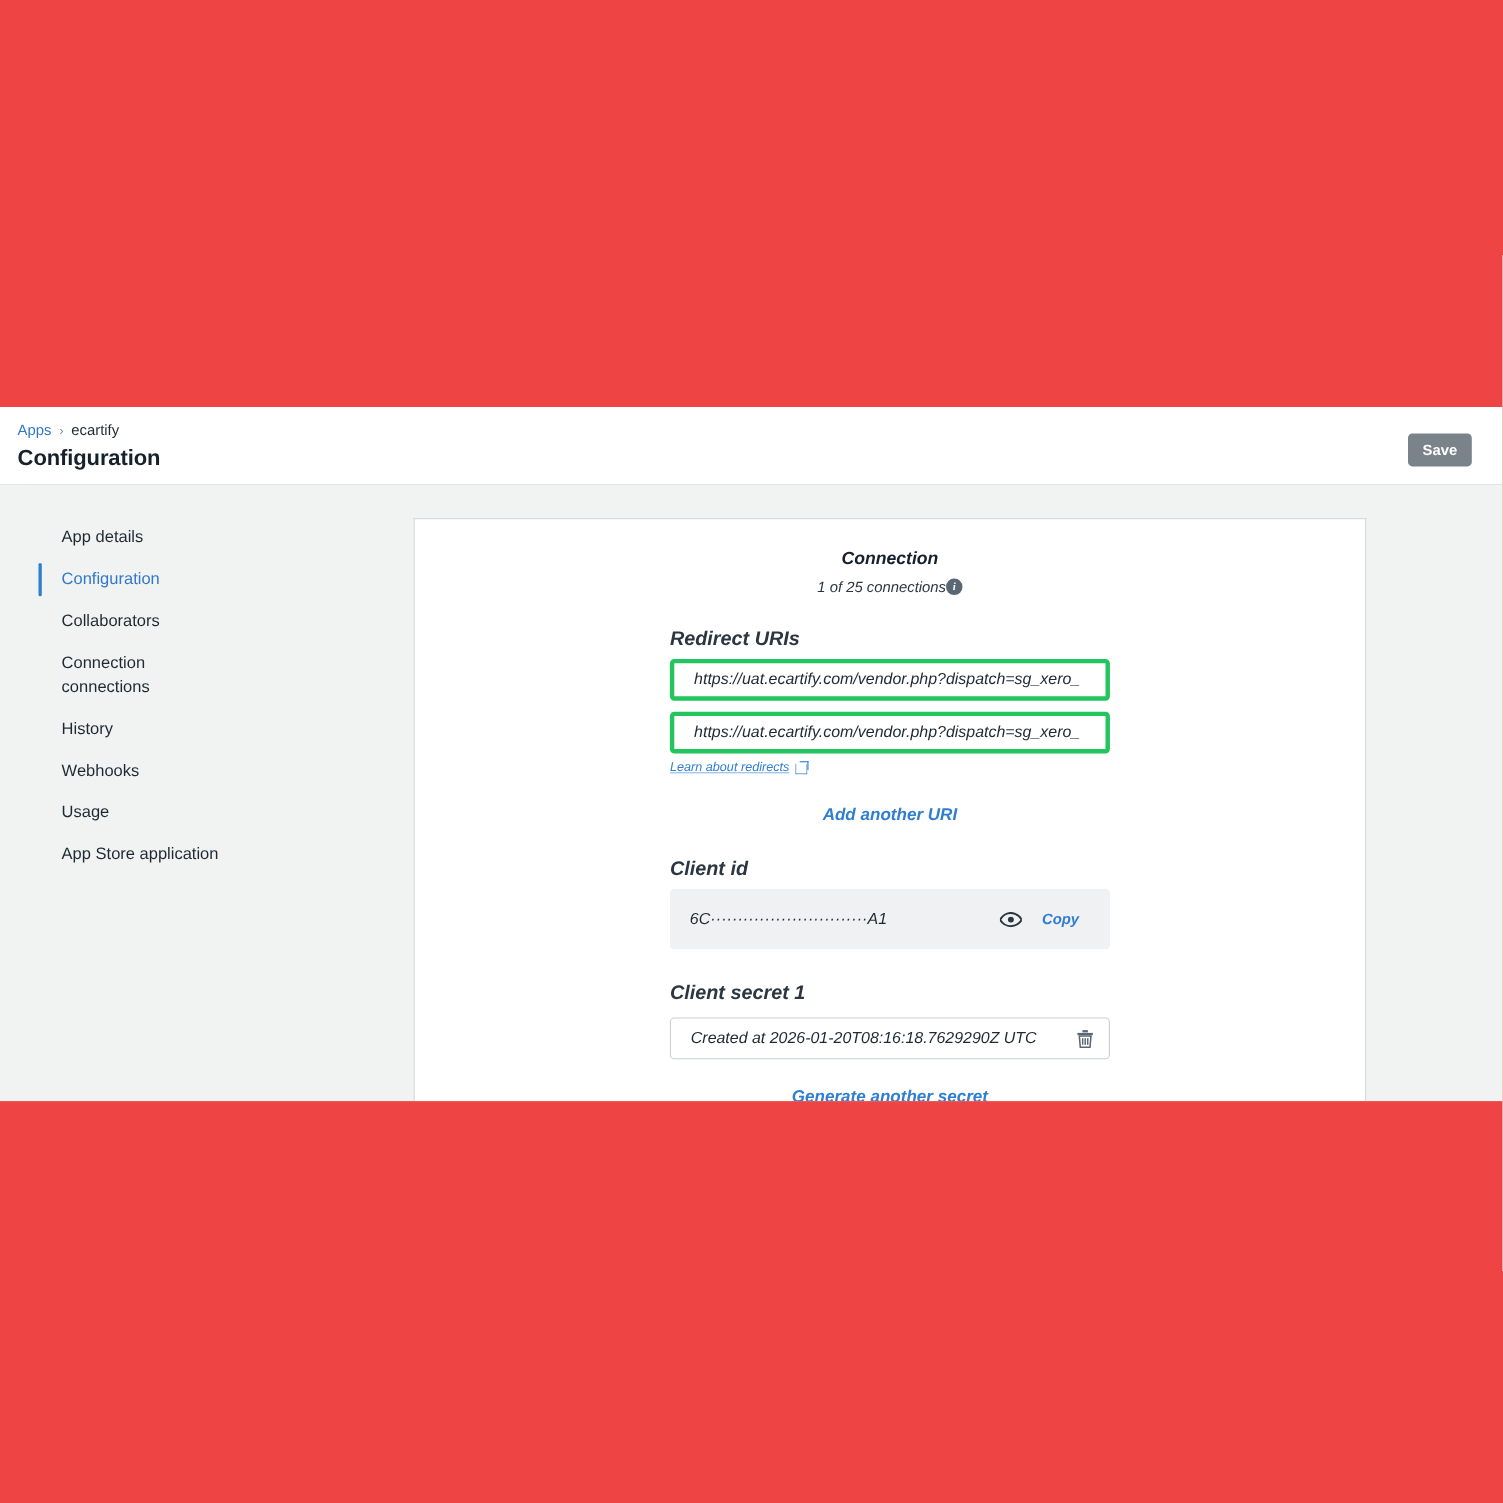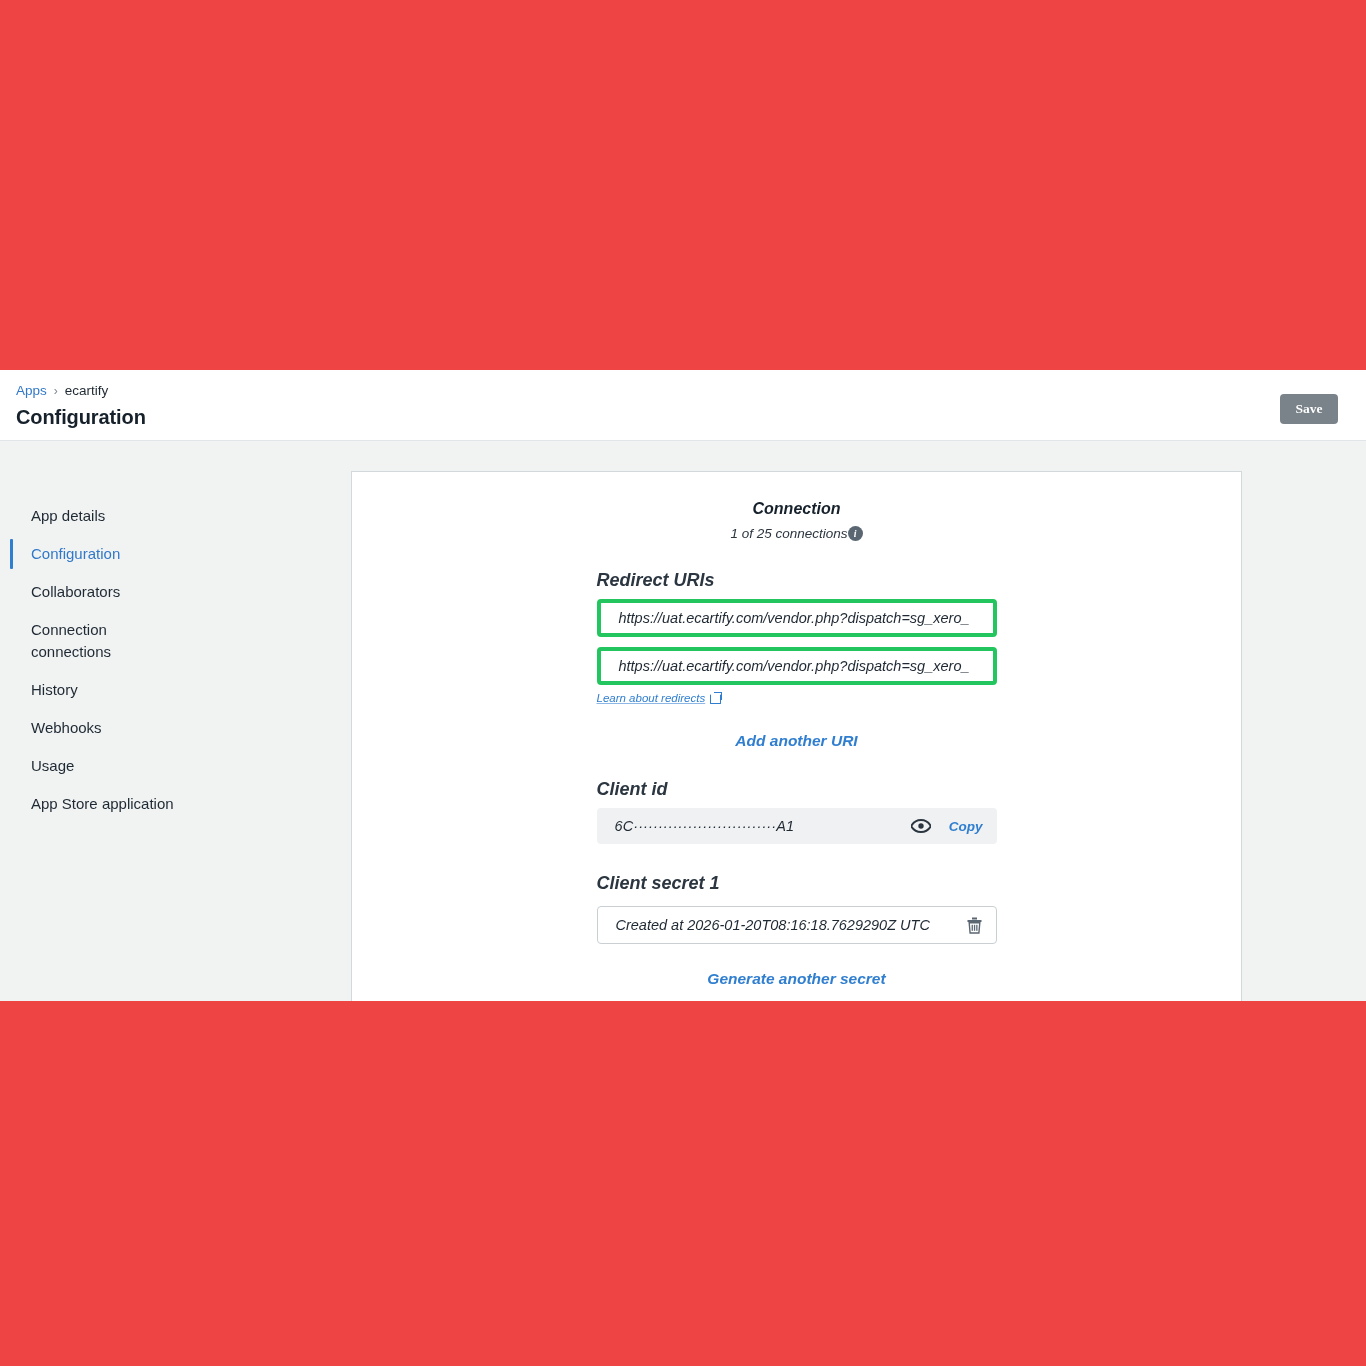--- a/index.html
+++ b/index.html
@@ -69,43 +69,44 @@
   .save-button {
     position: absolute;
     right: 28px;
     top: 24px;
     width: 58px;
     height: 30px;
     border: none;
     border-radius: 4px;
     background: #7a828a;
     color: #ffffff;
-    font-family: Liberation Serif, serif;
+    font-family: Liberation Sans, sans-serif;
     font-size: 13.5px;
     font-weight: bold;
     cursor: default;
     display: flex;
     align-items: center;
     justify-content: center;
   }
 
   
   .body-wrap {
     position: relative;
     height: 560px;
     background: #f1f3f3;
     display: flex;
   }
 
   
   .sidebar {
     width: 351px;
     flex: 0 0 351px;
-    padding: 56px 0 0 0;
+    padding: 29px 0 0 0;
     background: #f1f3f3;
+    margin-left: 25px;
   }
   .nav-item {
     position: relative;
     padding: 8px 24px 8px 31px;
     font-size: 15px;
     line-height: 22px;
     color: #1f2933;
     cursor: pointer;
     max-width: 210px;
   }
@@ -235,24 +236,24 @@
     text-align: center;
     font-size: 15.5px;
     font-weight: bold;
     color: #2f7ed0;
     cursor: pointer;
   }
 
   .readonly-input {
     margin-top: 8px;
     width: 400px;
-    height: 36px;
+    height: 55px;
     border-radius: 4px;
     background: #f0f1f3;
-    padding: 0 14px 0 18px;
+    padding: 0 28px 0 18px;
     font-size: 14.5px;
     color: #1f2933;
     display: flex;
     align-items: center;
   }
   .readonly-input .value {
     flex: 1;
     letter-spacing: 0.1px;
     white-space: nowrap;
     overflow: hidden;

